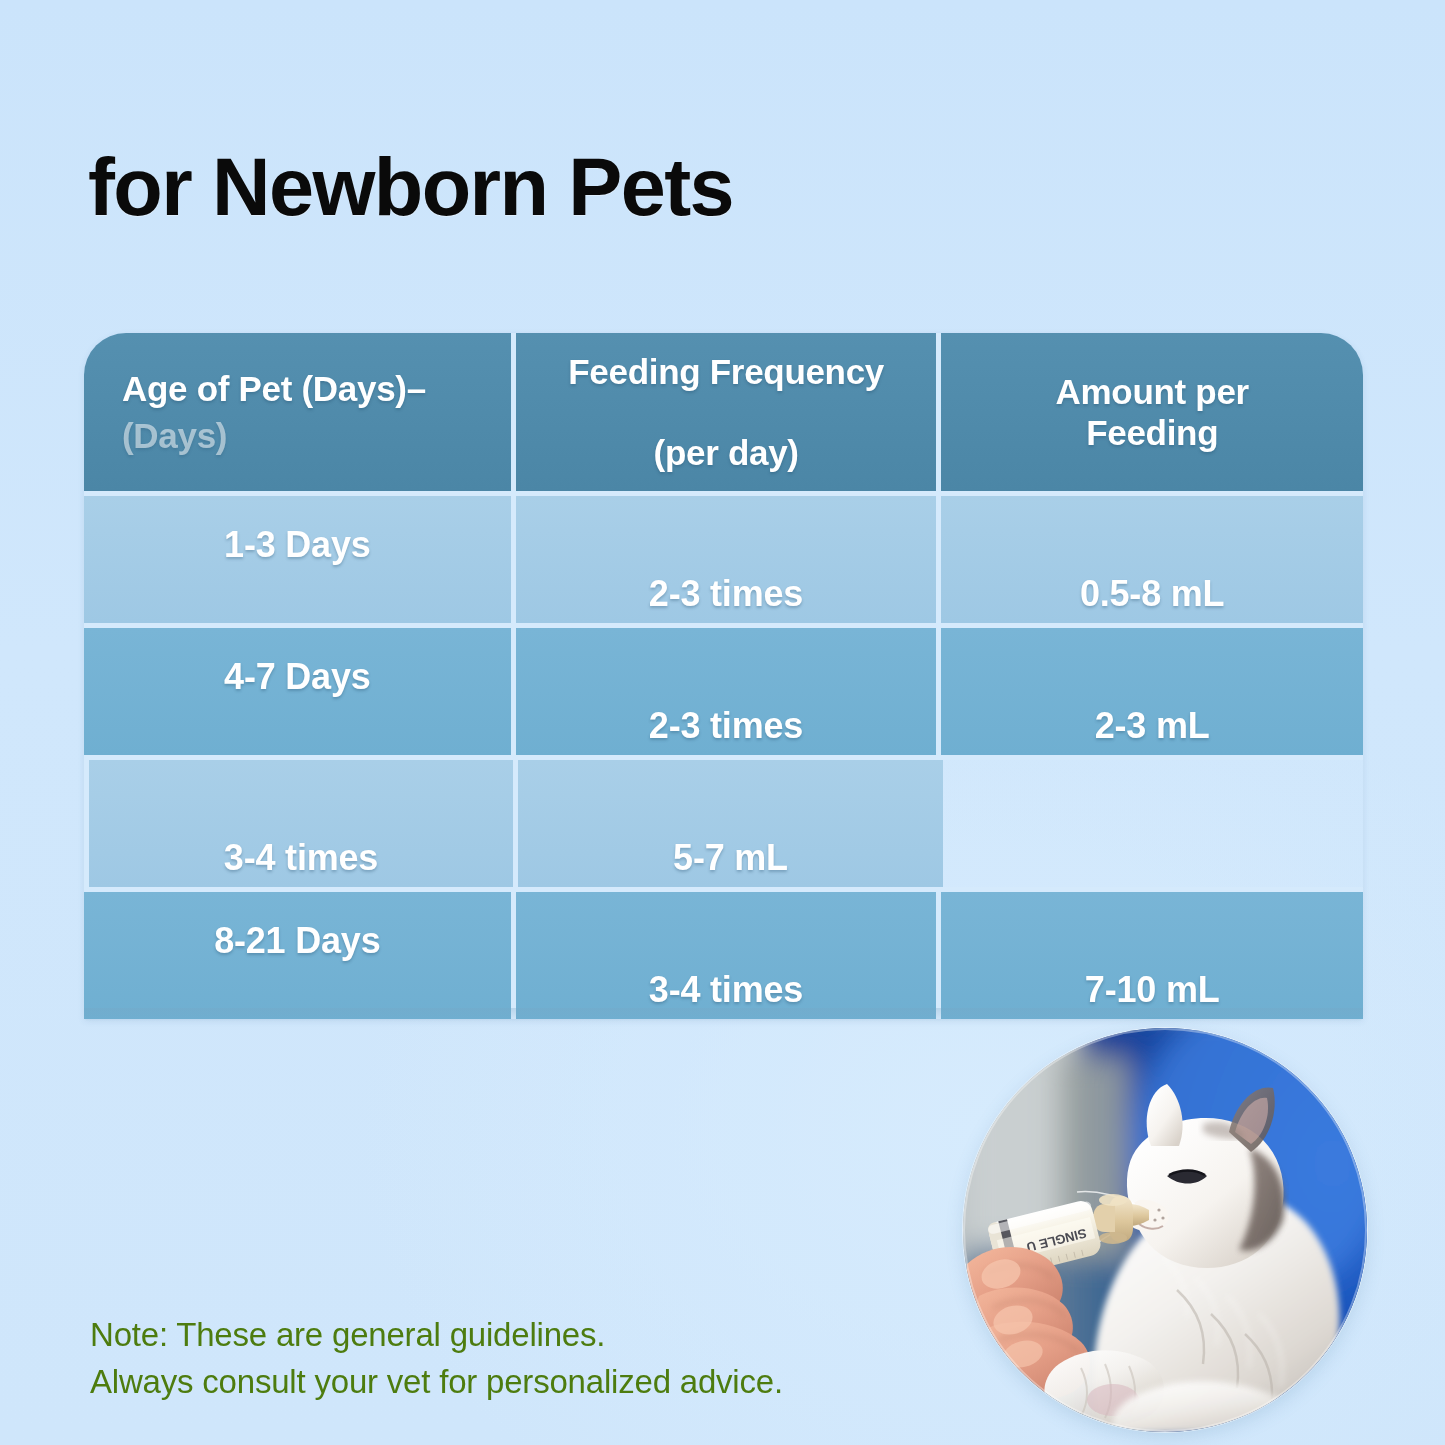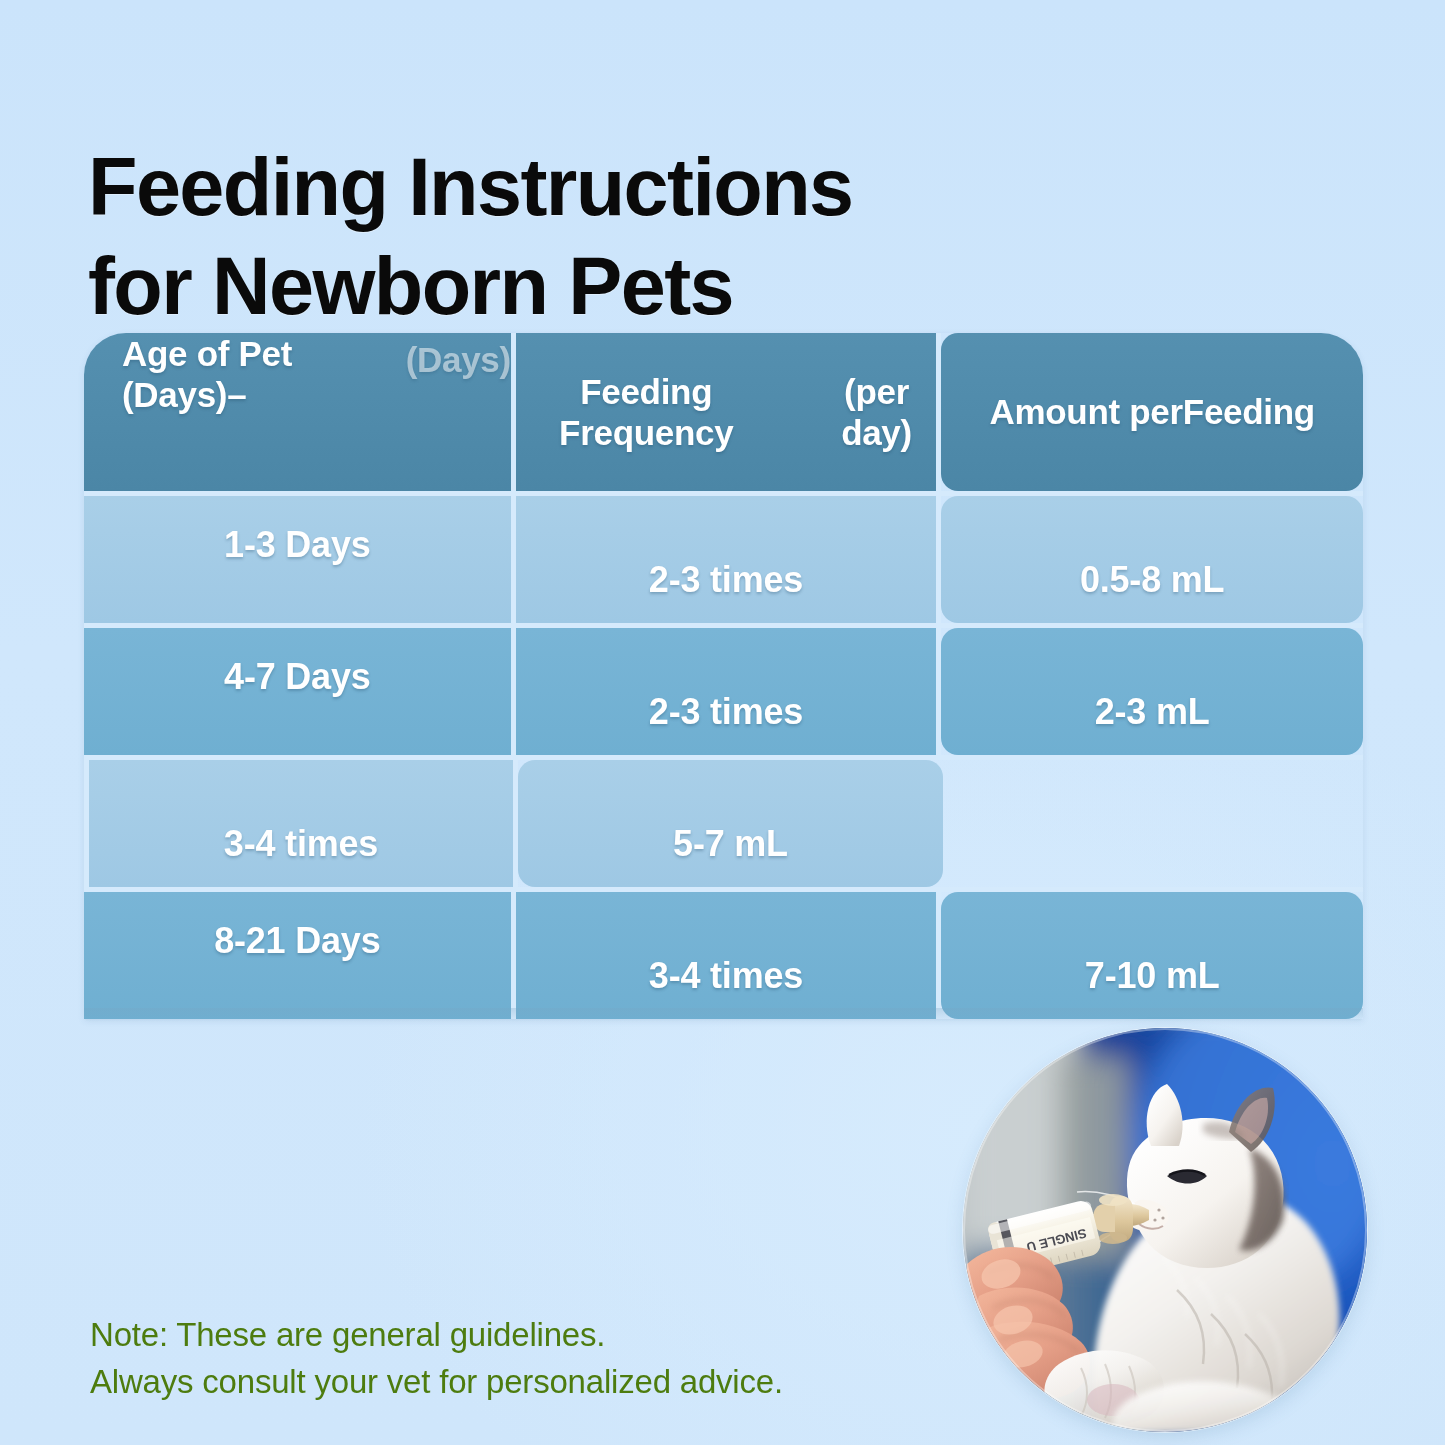--- a/index.html
+++ b/index.html
@@ -60,35 +60,36 @@
     box-sizing: border-box;
     display: flex;
     align-items: center;
     justify-content: center;
     text-align: center;
     color: #ffffff;
     text-shadow: 0 2px 3px rgba(30,70,100,0.30);
   }
   .c1 { width: 430px; }
   .c2 { width: 424px; gap: 40px; }
-  .c3 { width: 425px; border-radius: 17px; }
+  .c3 { width: 425px; }
 
   
   .gut { width: 5px; background: #d5eafc; flex: 0 0 5px; }
   
   .hgut { height: 5px; background: #d5eafc; width: 100%; }
 
   
   .row-head .cell {
     height: 158px;
     background: linear-gradient(180deg, #5590b0 0%, #4b86a6 100%);
     font-size: 35px;
     font-weight: 700;
     line-height: 1.18;
     letter-spacing: -0.3px;
+    flex-direction: column;
   }
   .row-head .c1 {
     align-items: flex-start;
     padding-left: 38px;
     text-align: left;
   }
   .hdr-sub {
     color: rgba(255,255,255,0.52);
     text-shadow: 0 2px 3px rgba(30,70,100,0.20);
     margin-top: 6px;
@@ -106,21 +107,21 @@
   }
   
   .row-body .c1 {
     align-items: flex-start;
     padding-top: 28px;
     justify-content: center;
   }
   .row-body .c2,
   .row-body .c3 {
     align-items: flex-end;
-    padding-bottom: 22px;
+    padding-bottom: 8px;
   }
 
   
   .table-foot {
     position: absolute;
     left: 84px;
     top: 1008px;
     width: 1279px;
     height: 14px;
     background: linear-gradient(180deg, rgba(120,165,195,0.30) 0%, rgba(120,165,195,0) 100%);
@@ -152,21 +153,20 @@
     box-shadow: 0 0 0 1px rgba(255,255,255,0.45), 0 6px 18px rgba(70,120,160,0.18);
   }
   .photo svg { display: block; width: 100%; height: 100%; }
 </style>
 </head>
 <body>
 
 <div class="page"></div>
 
 <h1 class="title">
-  <span>Feeding Instructions</span>
   <span>for Newborn Pets</span>
 </h1>
 
 <div class="table">
 
   <div class="row row-head">
     <div class="cell c1">
       <div>Age of Pet (Days)–</div>
       <div class="hdr-sub">(Days)</div>
     </div>

